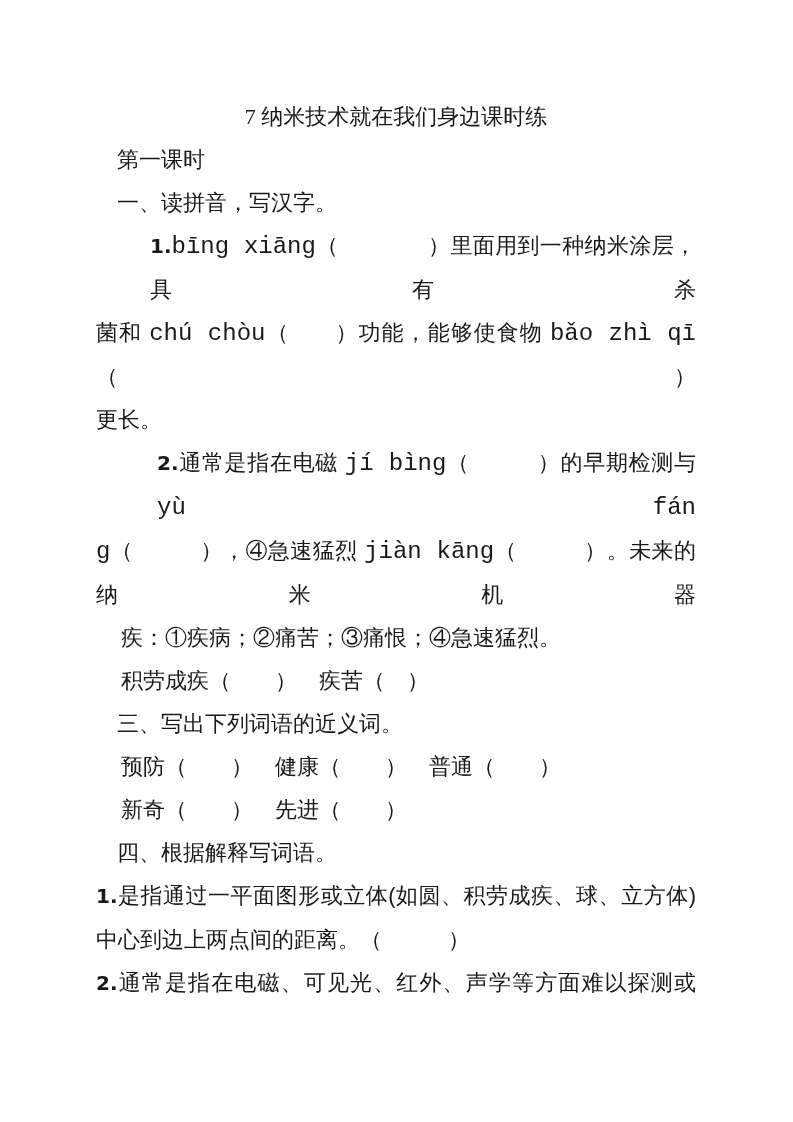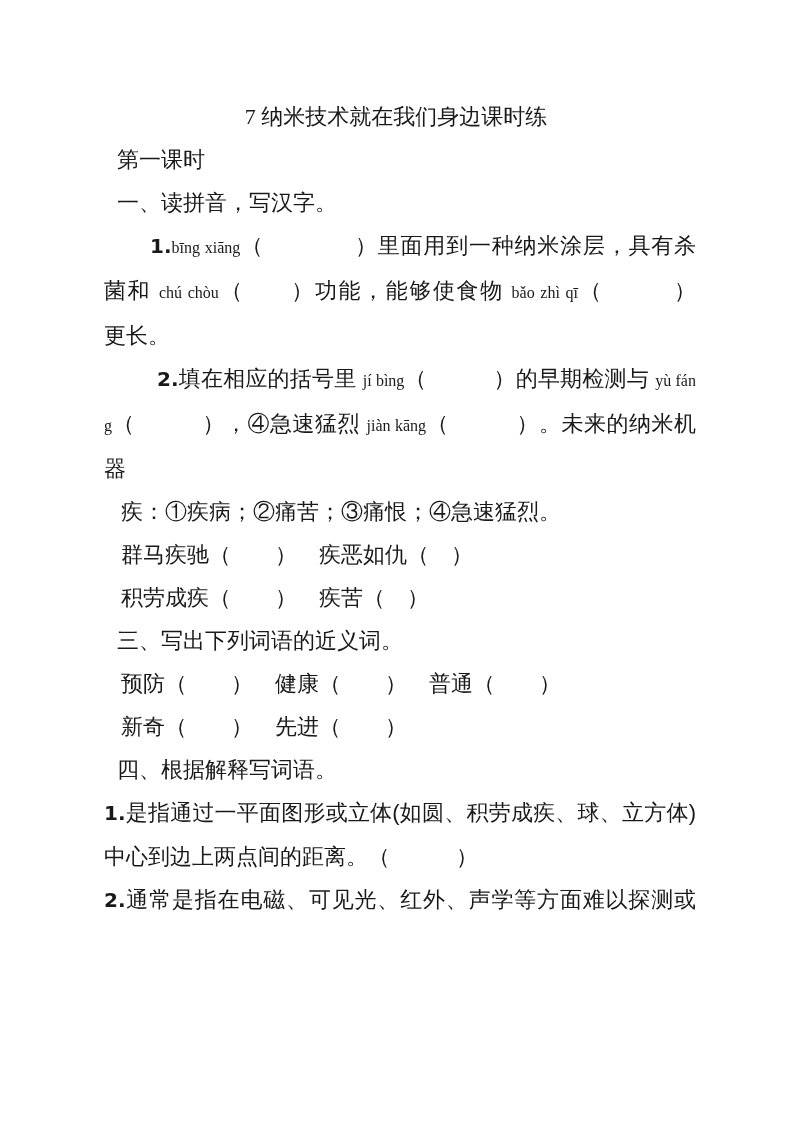--- a/index.html
+++ b/index.html
@@ -29,53 +29,52 @@
   }
   .line {
     font-family: "Liberation Serif", "DejaVu Serif", serif;
     font-size: 22px;
     line-height: 43px;
   }
   .run-cn {
     font-family: Liberation Sans, sans-serif;
   }
   .run-py {
-    font-family: Liberation Serif, serif;
-    font-size: 16px;
+    font-family: Liberation Mono, monospace;
+    font-size: 24px;
   }
   .run-num {
     font-family: "DejaVu Sans", "Liberation Sans", sans-serif;
     font-size: 20px;
     font-weight: 600;
   }
   .ind-header { padding-left: 21px; }
   .ind-sub    { padding-left: 25px; }
   .ind-first1 { padding-left: 54px; }
   .ind-first2 { padding-left: 61px; }
-  .ind-none   { padding-left: 0; margin-left: 8px; }
+  .ind-none   { padding-left: 0; }
   .fill {
     text-align: justify;
     text-align-last: justify;
   }
 </style>
 </head>
 <body>
 
 <div class="page">
   <div class="doc-title">7 纳米技术就在我们身边课时练</div>
   <div class="doc-body">
       <div class="line ind-header"><span class="run-cn">第一课时</span></div>
       <div class="line ind-header"><span class="run-cn">一、读拼音，写汉字。</span></div>
       <div class="line ind-first1 fill"><span class="run-num">1.</span><span class="run-py">bīng xiāng</span><span class="run-cn">（　　　　）里面用到一种纳米涂层，具有杀</span></div>
       <div class="line ind-none fill"><span class="run-cn">菌和 </span><span class="run-py">chú chòu</span><span class="run-cn">（　　）功能，能够使食物 </span><span class="run-py">bǎo zhì qī</span><span class="run-cn">（　　　）</span></div>
       <div class="line ind-none"><span class="run-cn">更长。</span></div>
-      <div class="line ind-first2 fill"><span class="run-num">2.</span><span class="run-cn">填在相应的括号里 </span><span class="run-py">jí bìng</span><span class="run-cn">（　　　）的早期检测与 </span><span class="run-py">yù fán</span></div>
+      <div class="line ind-first2 fill"><span class="run-num">2.</span><span class="run-cn">通常是指在电磁 </span><span class="run-py">jí bìng</span><span class="run-cn">（　　　）的早期检测与 </span><span class="run-py">yù fán</span></div>
       <div class="line ind-none fill"><span class="run-py">g</span><span class="run-cn">（　　　），④急速猛烈 </span><span class="run-py">jiàn kāng</span><span class="run-cn">（　　　）。未来的纳米机器</span></div>
       <div class="line ind-sub"><span class="run-cn">疾：①疾病；②痛苦；③痛恨；④急速猛烈。</span></div>
-      <div class="line ind-sub"><span class="run-cn">群马疾驰（　　）　疾恶如仇（　）</span></div>
       <div class="line ind-sub"><span class="run-cn">积劳成疾（　　）　疾苦（　）</span></div>
       <div class="line ind-header"><span class="run-cn">三、写出下列词语的近义词。</span></div>
       <div class="line ind-sub"><span class="run-cn">预防（　　）　健康（　　）　普通（　　）</span></div>
       <div class="line ind-sub"><span class="run-cn">新奇（　　）　先进（　　）</span></div>
       <div class="line ind-header"><span class="run-cn">四、根据解释写词语。</span></div>
       <div class="line ind-none fill"><span class="run-num">1.</span><span class="run-cn">是指通过一平面图形或立体(如圆、积劳成疾、球、立方体)</span></div>
       <div class="line ind-none"><span class="run-cn">中心到边上两点间的距离。（　　　）</span></div>
       <div class="line ind-none fill"><span class="run-num">2.</span><span class="run-cn">通常是指在电磁、可见光、红外、声学等方面难以探测或</span></div>
     </div>
 </div>

